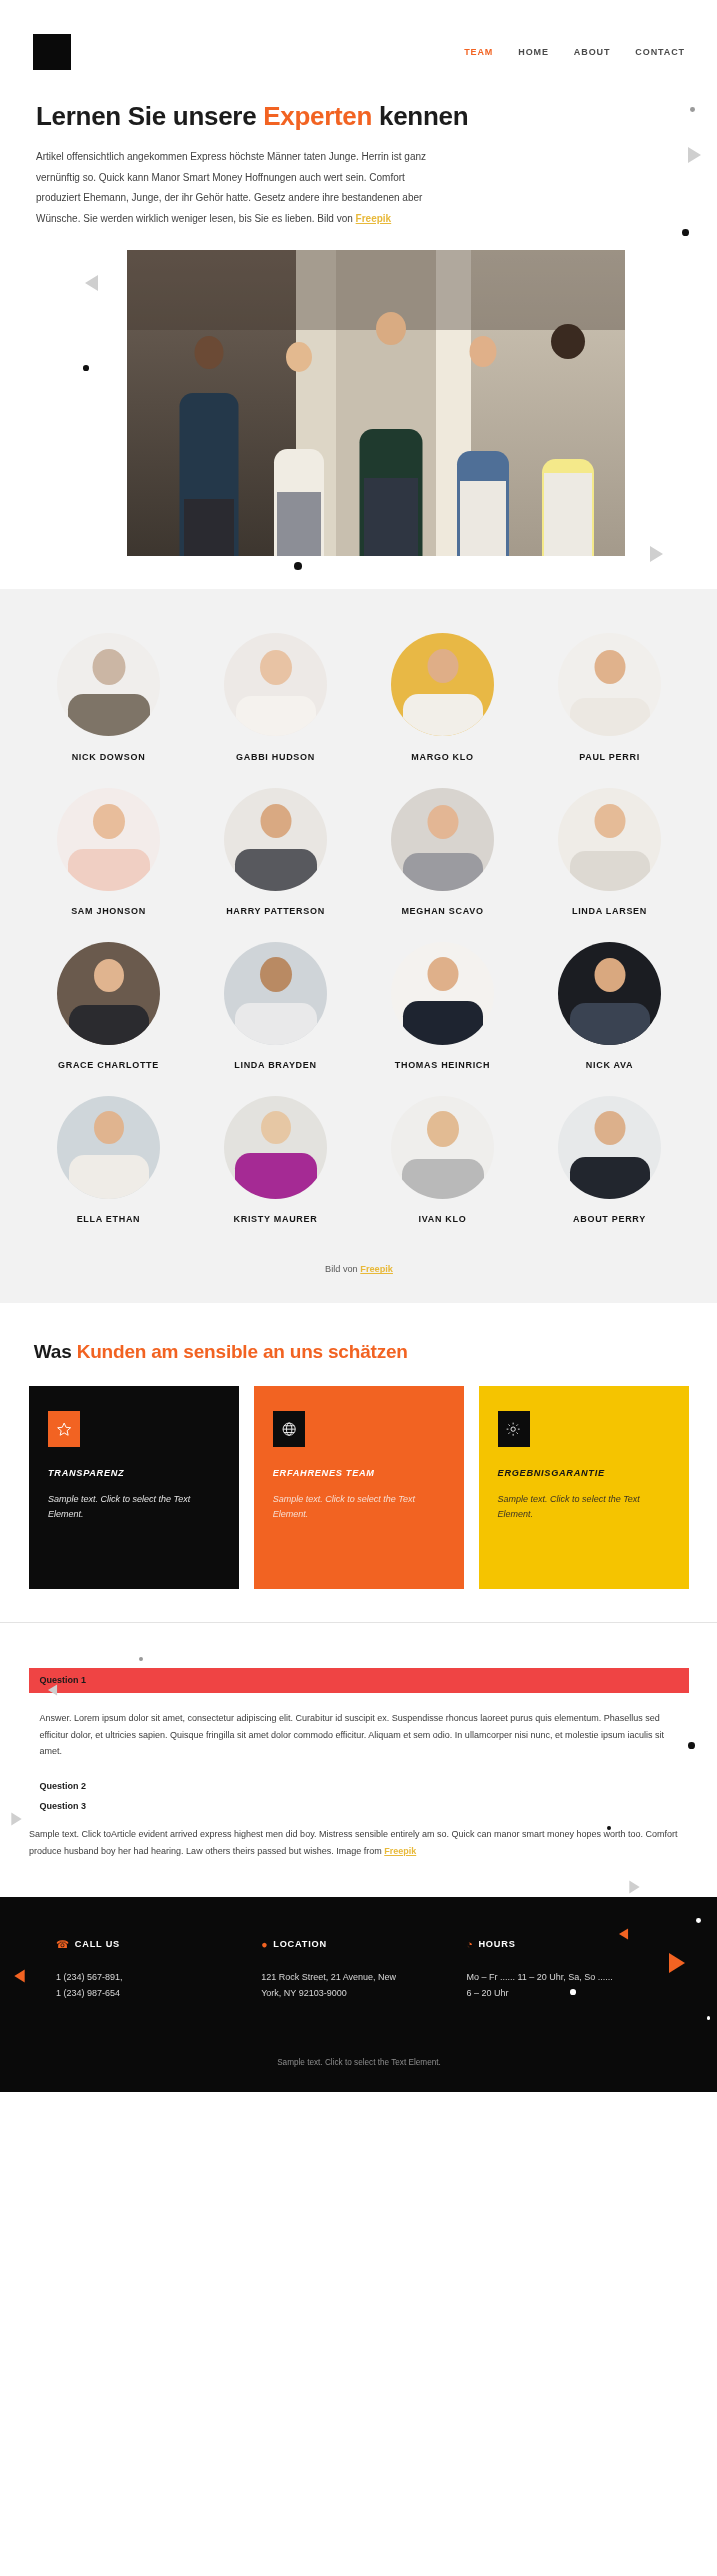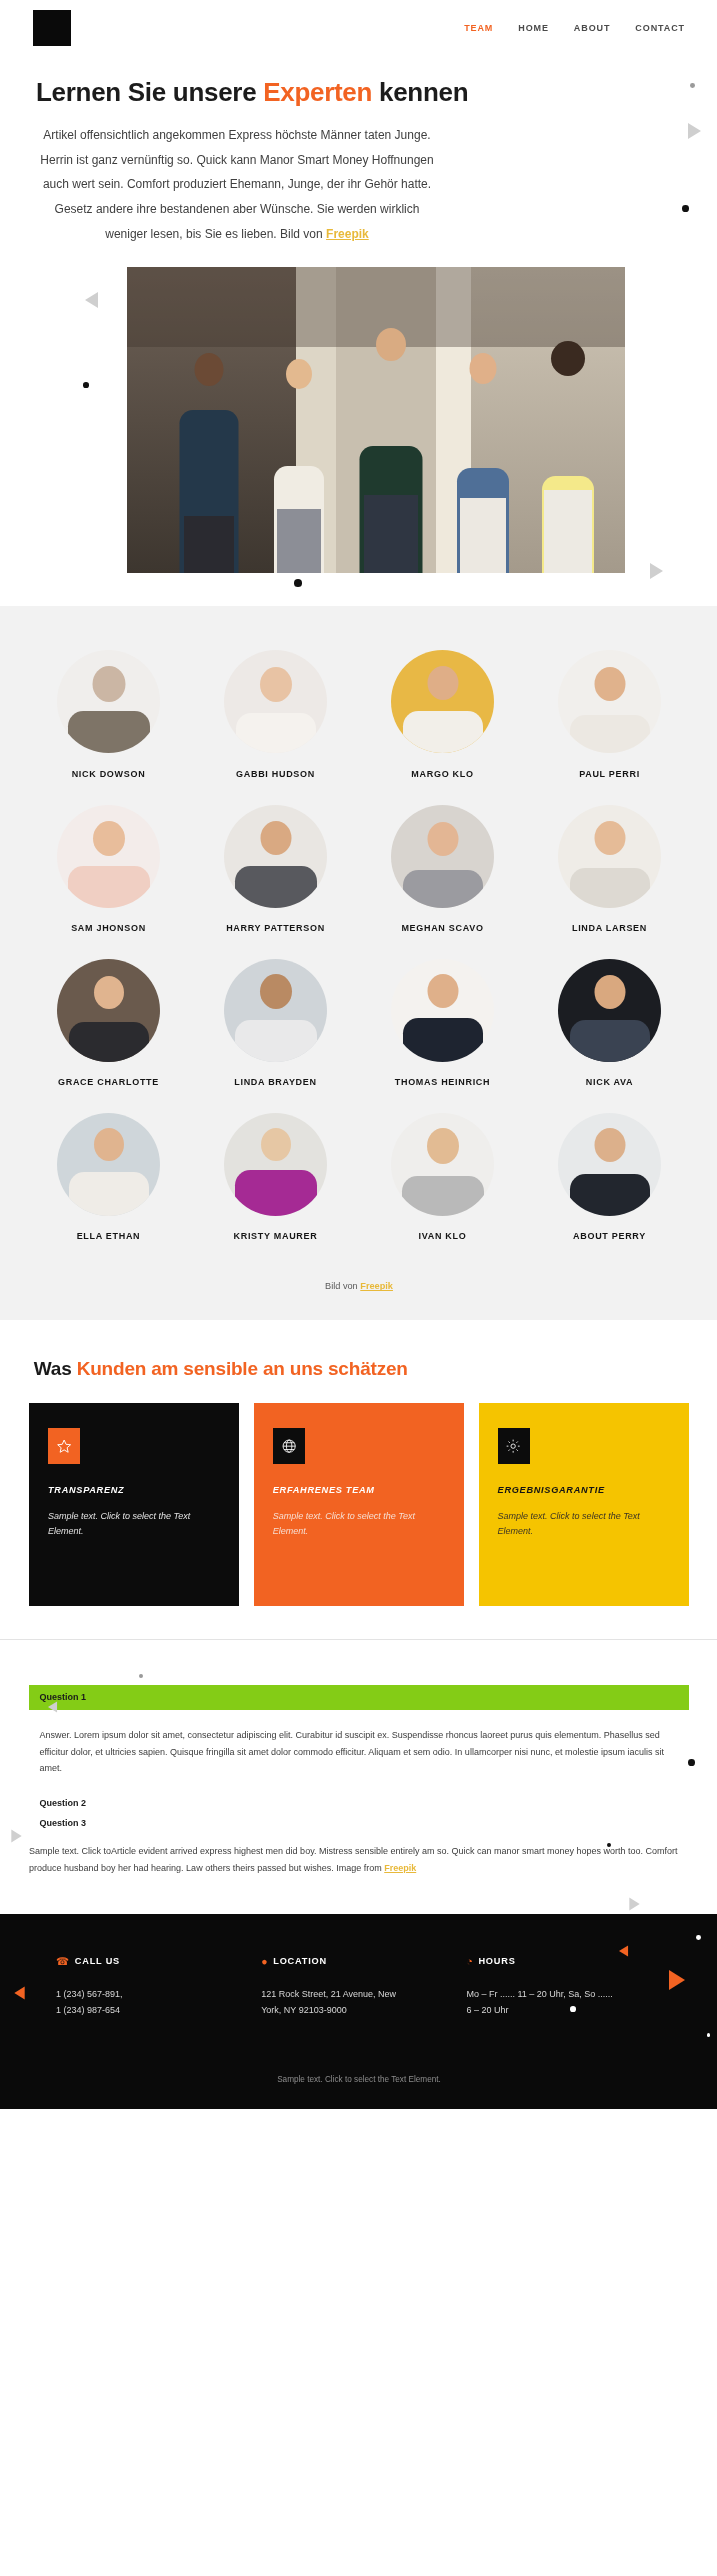--- a/index.html
+++ b/index.html
@@ -22,20 +22,21 @@
 
   
   .header {
     height: 56px;
     display: flex;
     align-items: center;
     padding: 0 33px;
     background: #fff;
     position: relative;
     z-index: 5;
+    margin-top: 24px;
   }
   .logo-mark { width: 38px; height: 36px; background: #0a0a0a; display: block; }
   .nav { margin-left: auto; display: flex; gap: 25px; align-items: center; }
   .nav a {
     font-size: 9px;
     letter-spacing: 0.9px;
     font-weight: 700;
     color: #4a4a4a;
     text-decoration: none;
   }
@@ -45,25 +46,24 @@
   .hero { padding: 21px 36px 0 36px; position: relative; }
   .hero h1 {
     font-size: 26px;
     font-weight: 700;
     letter-spacing: -0.3px;
     color: #1c1c1c;
     margin-bottom: 15.3px;
   }
   .hero h1 .accent { color: #f26322; }
   .hero p {
-    font-size: 12px;
+    font-size: 10px;
     line-height: 2.05;
     color: #3f3f3f;
     max-width: 402px;
-    text-align: center;
   }
   .hero p .credit { color: #e8b93a; font-weight: 600; }
 
   .hero-img-wrap {
     margin: 21px 57px 0 91px;
     position: relative;
   }
   .hero-img {
     width: 100%;
     height: 306px;
@@ -170,21 +170,21 @@
   .faq-left h2 .accent { color: #f26322; }
   .faq-photo {
     width: 144px; height: 144px;
     border-radius: 50%;
     overflow: hidden;
     position: relative;
     margin-left: 13.4px;
   }
   .faq-right { flex: 1; padding-top: 11.5px; }
   .q-head {
-    background: #84cc16;
+    background: #ef4444;
     padding: 7.7px 10.5px;
     font-size: 9px;
     font-weight: 700;
     color: #1a1a1a;
   }
   .q-head.plain { background: transparent; padding: 7.7px 10.5px 1.9px 10.5px; }
   .q-answer {
     padding: 17px 10.5px 13.4px 10.5px;
     font-size: 9px;
     line-height: 1.85;

